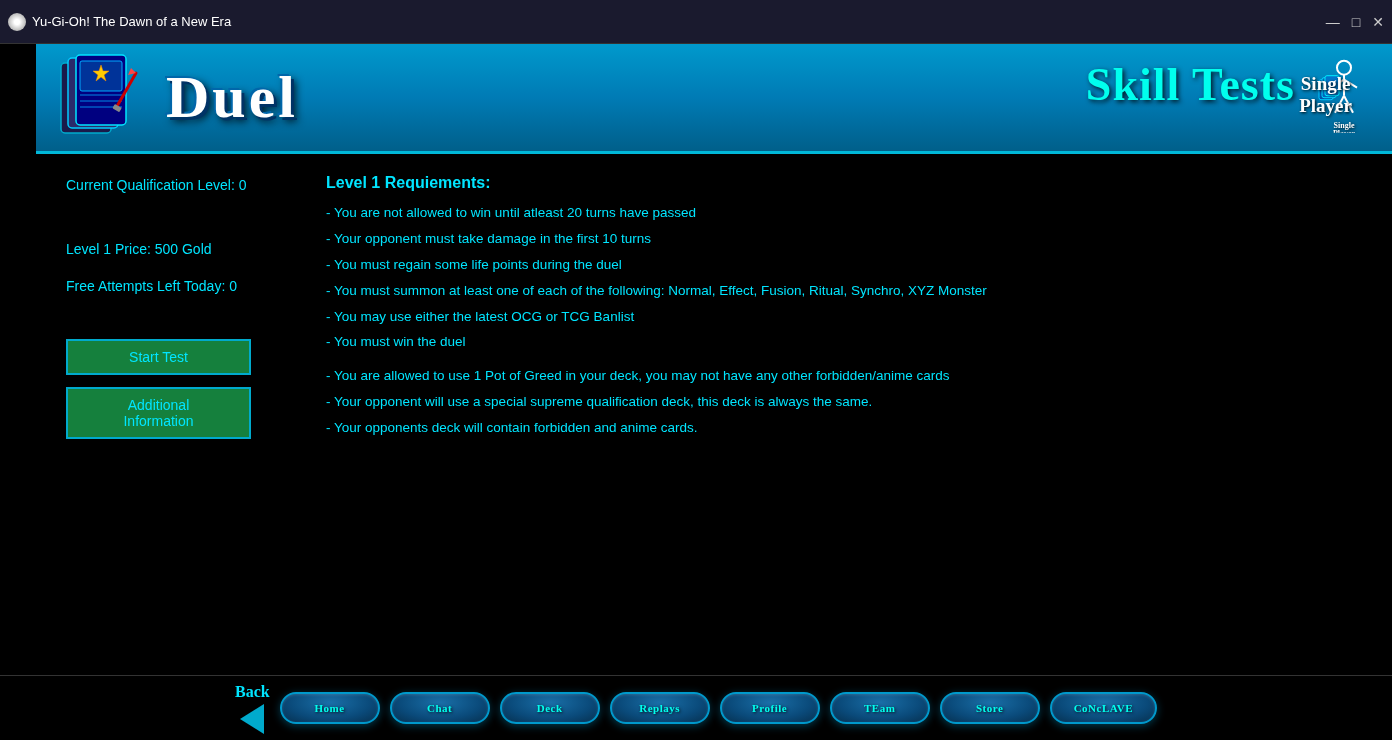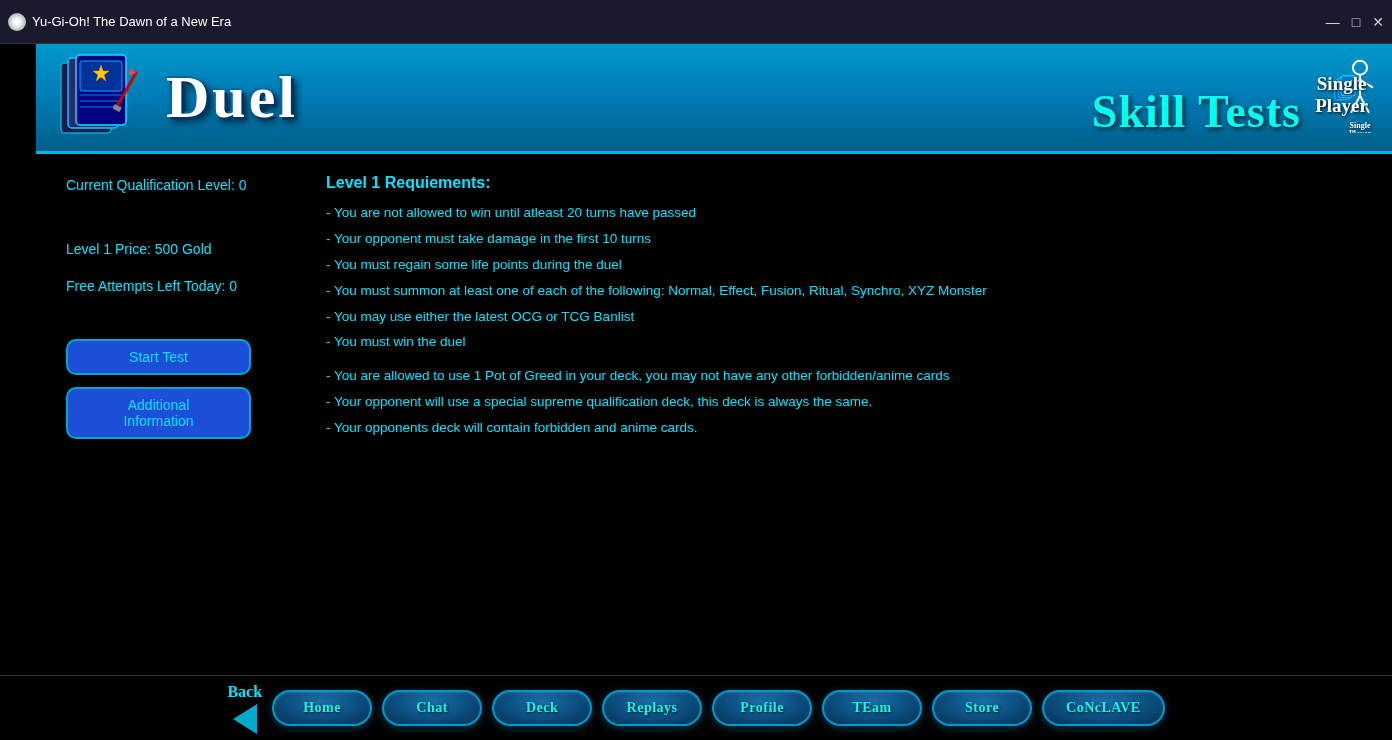--- a/index.html
+++ b/index.html
@@ -60,26 +60,26 @@
       margin-left: 36px;
     }
     .header-logo {
       width: 90px;
       height: 90px;
       margin-right: 20px;
       position: relative;
     }
     .header-right {
       position: absolute;
-      right: 4px;
+      right: 20px;
       top: 50%;
       transform: translateY(-50%);
       display: flex;
-      align-items: flex-end;
-      gap: 32px;
+      align-items: flex-start;
+      gap: 22px;
     }
     .skill-tests-title {
       font-family: Georgia, serif;
       font-size: 46px;
       font-weight: bold;
       color: #00ffee;
       text-shadow: 2px 2px 5px rgba(0,0,0,0.8);
       letter-spacing: 1px;
     }
     .single-player-badge {
@@ -114,27 +114,27 @@
       color: #00e5ff;
       margin-bottom: 6px;
       line-height: 1.6;
     }
     .spacer { height: 20px; }
 
     .action-btn {
       display: block;
       width: 185px;
       padding: 8px 26px;
-      background: #1d4ed8;
+      background: #15803d;
       border: 2px solid #00aacc;
       color: #00e5ff;
       font-size: 14px;
       text-align: center;
       cursor: pointer;
-      border-radius: 10px;
+      border-radius: 0;
       font-family: Arial, sans-serif;
       margin-bottom: 4px;
     }
 
     
     .right-panel {
       flex: 1;
       padding-left: 20px;
     }
     .requirements-title {
@@ -180,21 +180,21 @@
       font-weight: bold;
       text-shadow: 1px 1px 3px #000;
     }
     .nav-btn {
       background: radial-gradient(ellipse at 50% 30%, #1a6fa8 0%, #0a4a7a 60%, #06304f 100%);
       border: 2px solid #0099cc;
       border-radius: 22px;
       padding: 8px 22px;
       color: #00ffee;
       font-family: Georgia, serif;
-      font-size: 14px;
+      font-size: 11px;
       font-weight: bold;
       cursor: pointer;
       text-shadow: 1px 1px 3px rgba(0,0,0,0.8);
       letter-spacing: 0.5px;
       box-shadow: 0 2px 8px rgba(0,150,200,0.4), inset 0 1px 3px rgba(255,255,255,0.15);
       min-width: 100px;
       text-align: center;
     }
 
     

